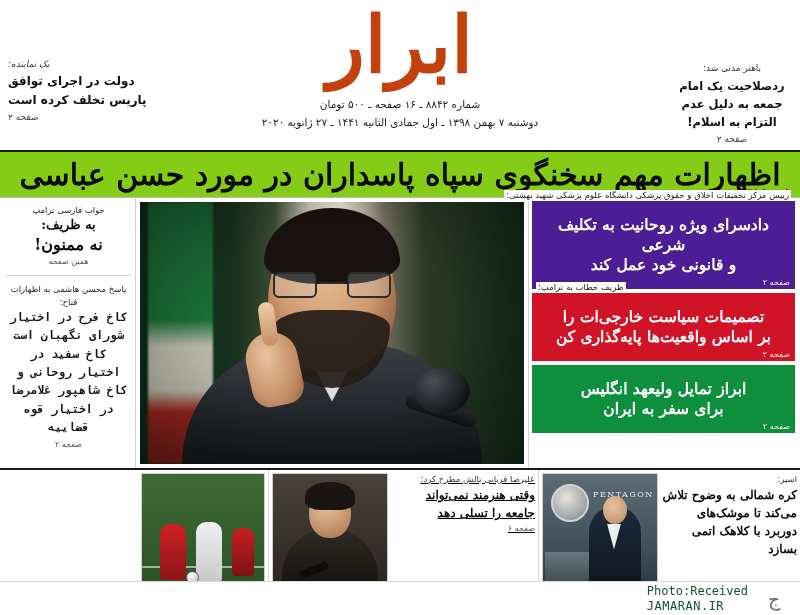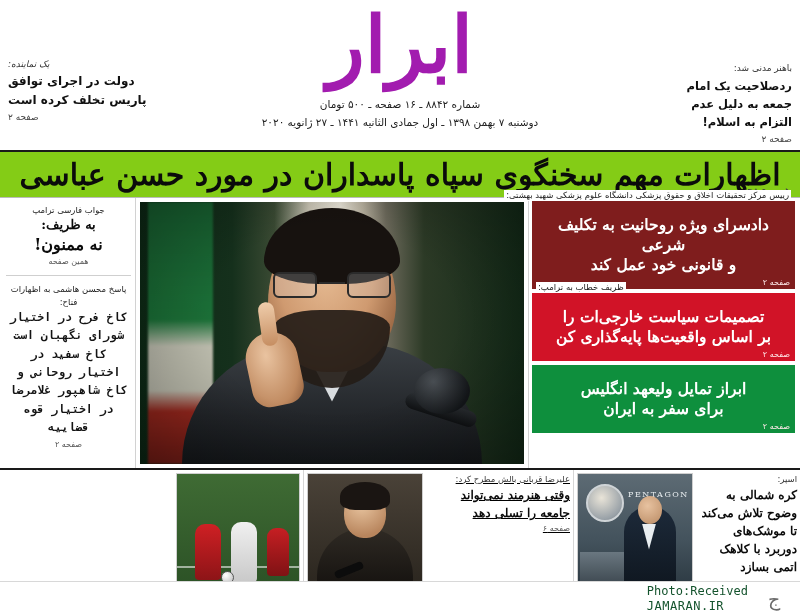--- a/index.html
+++ b/index.html
@@ -23,40 +23,40 @@
     border-bottom: 2px solid #1a1a1a;
     background: #ffffff;
   }
   .logo {
     position: absolute;
     left: 0; right: 0; top: 4px;
     text-align: center;
     font-family: "DejaVu Serif", "Liberation Serif", serif;
     font-size: 78px;
     font-weight: bold;
-    color: #a21caf;
+    color: #c2410c;
     letter-spacing: -2px;
     line-height: 1.05;
   }
   .issue-line {
     position: absolute;
     left: 0; right: 0; top: 96px;
     text-align: center;
     font-size: 10.5px;
     color: #1c1c1c;
     line-height: 1.7;
   }
   .issue-line div { white-space: nowrap; }
 
   
   .ear-right {
     position: absolute;
     top: 62px; right: 8px;
     width: 120px;
-    text-align: right;
+    text-align: center;
     font-size: 11px;
     line-height: 1.55;
     color: #111;
   }
   .ear-right .kicker {
     font-size: 9px;
     color: #333;
     margin-bottom: 2px;
   }
   .ear-right .headline { font-weight: bold; font-size: 11.5px; }
@@ -155,21 +155,21 @@
     font-weight: bold;
     font-size: 15.5px;
   }
   .box .headline .l2 { display: block; }
   .box .page-ref {
     position: absolute;
     bottom: 1px; right: 5px;
     font-size: 8px;
     color: #ffe9e9;
   }
-  .box.red { background: #7f1d1d; }
+  .box.red { background: #4c1d95; }
   .box.green { background: #0e8f3d; }
   .box.red2 { background: #d11327; }
 
   
   .photo {
     position: relative;
     width: 100%;
     height: 262px;
     overflow: hidden;
     background: #16351f;
@@ -321,21 +321,21 @@
   }
   .bs-cell {
     display: flex;
     flex-direction: row;
     align-items: stretch;
     border-left: 1px solid #d6d6d6;
     padding: 3px;
     gap: 4px;
   }
   .bs-cell:last-child { border-left: none; }
-  .bs-1 { width: 227px; }
+  .bs-1 { width: 262px; }
   .bs-2 { width: 270px; text-decoration: underline; }
   .bs-3 { flex: 1; }
   .bs-text {
     flex: 1;
     min-width: 0;
     font-family: "DejaVu Serif", "Liberation Serif", serif;
   }
   .bs-kicker {
     font-size: 8.5px; color: #333;
     font-family: "DejaVu Sans", sans-serif;

